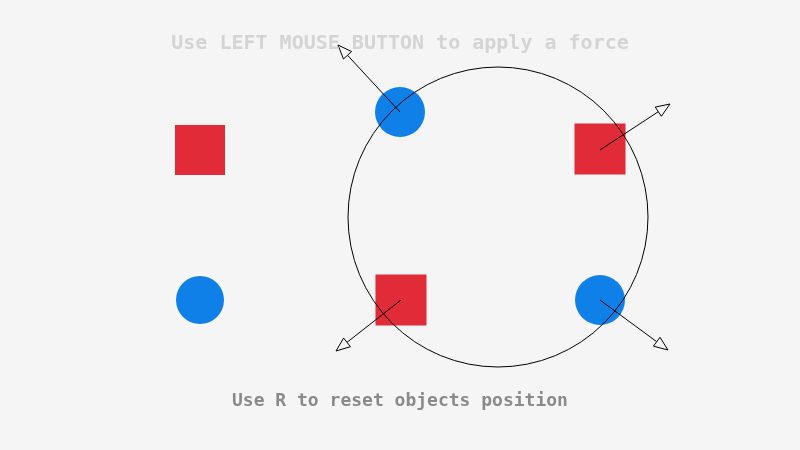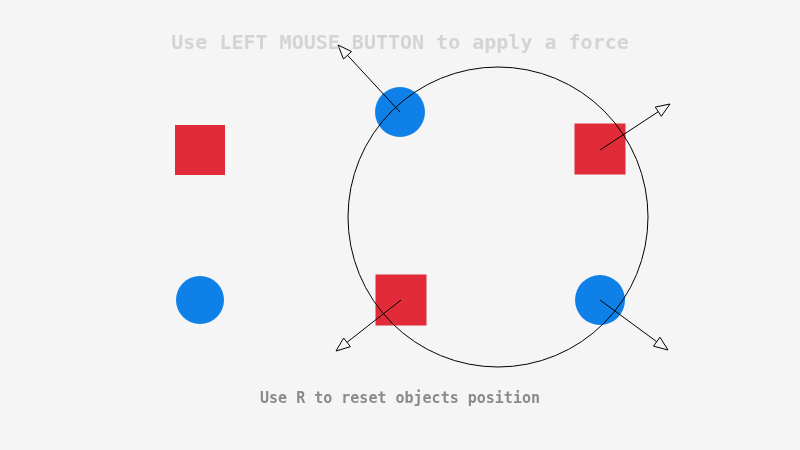--- a/index.html
+++ b/index.html
@@ -15,21 +15,21 @@
   }
   .instruction {
     position: absolute; left: 0; right: 0;
     text-align: center;
     font-weight: bold;
     letter-spacing: 0px;
     pointer-events: none;
     z-index: 2;
   }
   .instruction.top  { top: 30px;  font-size: 20px; }
-  .instruction.bottom { top: 389px; font-size: 15px; }
+  .instruction.bottom { top: 389px; font-size: 18px; }
 </style>
 </head>
 <body style="background: rgb(245, 245, 245);">
 
 <div class="stage">
   <div class="instruction top" style="color: rgb(212, 212, 212);">Use LEFT MOUSE BUTTON to apply a force</div>
 
   <svg id="scene" width="800" height="450" viewBox="0 0 800 450">
       <circle cx="400" cy="112" r="25" fill="#0f80e8"></circle>
       <rect x="175" y="125" width="50" height="50" fill="#e22b38"></rect>

